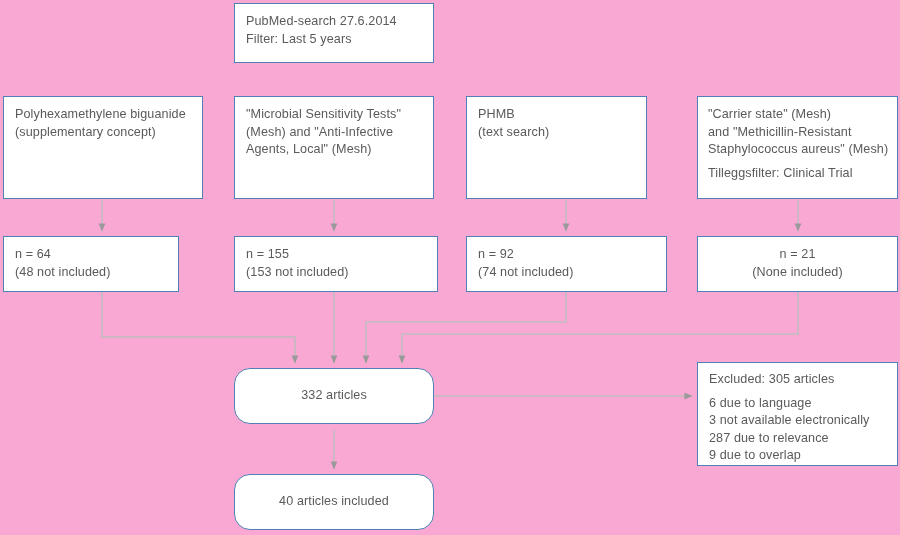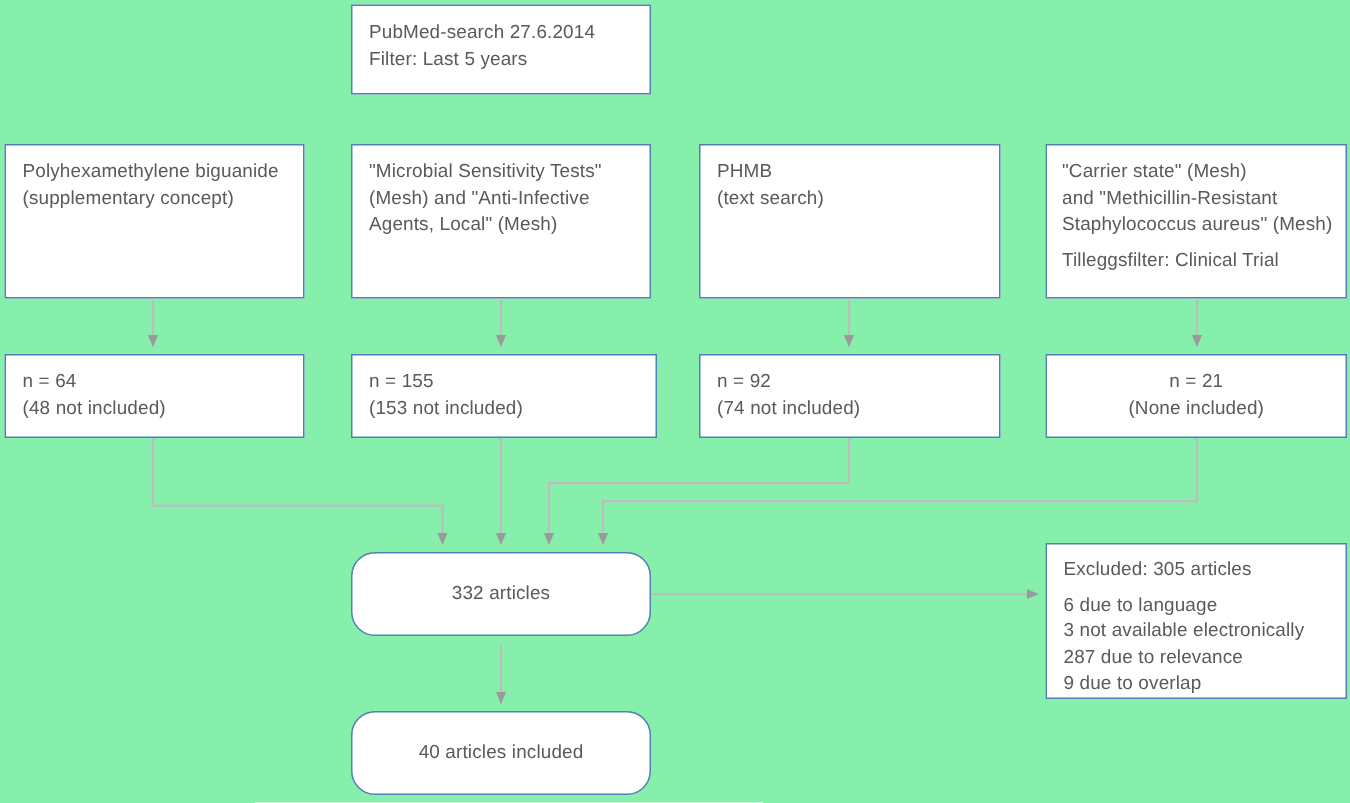--- a/index.html
+++ b/index.html
@@ -4,21 +4,21 @@
 <style>
   html, body {
     margin: 0;
     padding: 0;
     background: #ffffff;
   }
   #page {
     position: relative;
     width: 900px;
     height: 535px;
-    background: #86efac;
+    background: #f9a8d4;
     font-family: "Liberation Sans", sans-serif;
     overflow: hidden;
   }
   svg.connectors {
     position: absolute;
     left: 0;
     top: 0;
     width: 900px;
     height: 535px;
     pointer-events: none;
@@ -88,33 +88,33 @@
     <span class="line">Polyhexamethylene biguanide</span>
     <span class="line">(supplementary concept)</span>
   </div>
 
   <div class="box" style="left:234px; top:96px; width:200px; height:103px;">
     <span class="line">"Microbial Sensitivity Tests"</span>
     <span class="line">(Mesh) and "Anti-Infective</span>
     <span class="line">Agents, Local" (Mesh)</span>
   </div>
 
-  <div class="box" style="left:466px; top:96px; width:201px; height:103px;">
+  <div class="box" style="left:466px; top:96px; width:181px; height:103px;">
     <span class="line">PHMB</span>
     <span class="line">(text search)</span>
   </div>
 
   <div class="box" style="left:697px; top:96px; width:201px; height:103px; padding-left:10px; padding-right:4px;">
     <span class="line">"Carrier state" (Mesh)</span>
     <span class="line">and "Methicillin-Resistant</span>
     <span class="line">Staphylococcus aureus" (Mesh)</span>
     <span class="line gap-above">Tilleggsfilter: Clinical Trial</span>
   </div>
 
-  <div class="box" style="left:3px; top:236px; width:200px; height:56px;">
+  <div class="box" style="left:3px; top:236px; width:176px; height:56px;">
     <span class="line">n = 64</span>
     <span class="line">(48 not included)</span>
   </div>
 
   <div class="box" style="left:234px; top:236px; width:204px; height:56px;">
     <span class="line">n = 155</span>
     <span class="line">(153 not included)</span>
   </div>
 
   <div class="box" style="left:466px; top:236px; width:201px; height:56px;">

